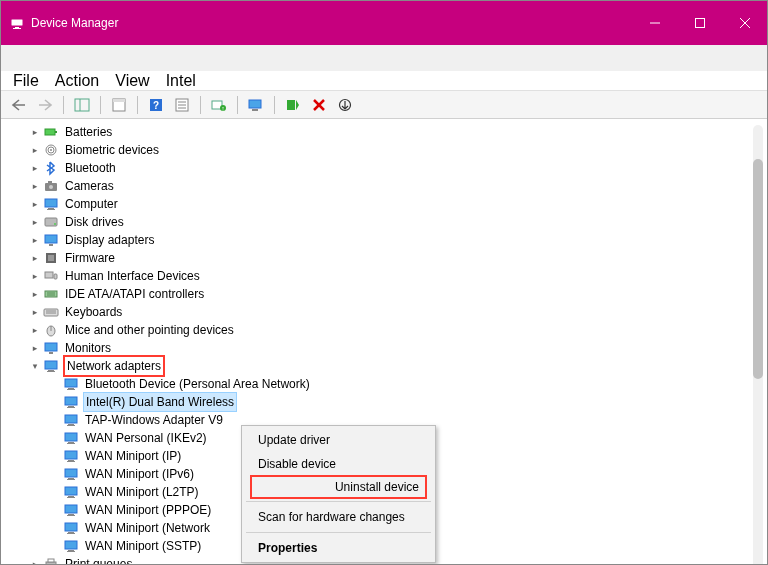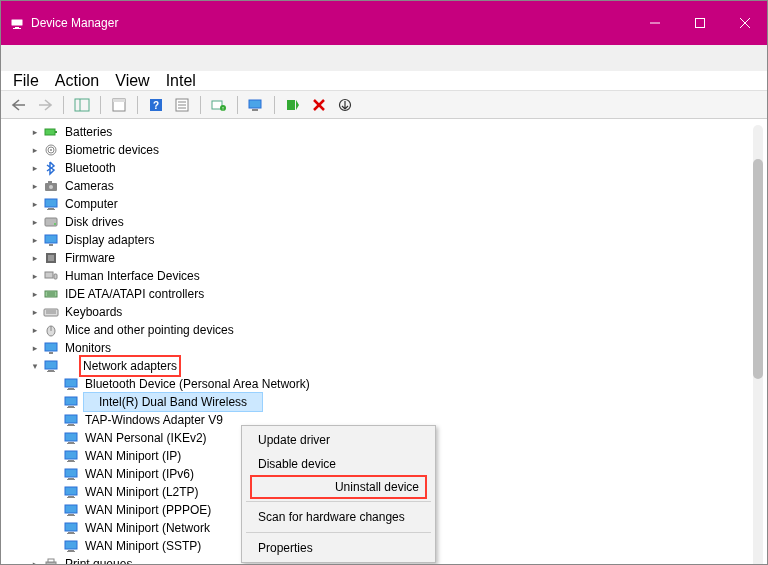--- a/index.html
+++ b/index.html
@@ -91,40 +91,40 @@
   }
   .icon {
     width: 16px; height: 16px;
     margin-right: 4px;
     display: inline-flex; align-items: center; justify-content: center;
   }
   .label { padding: 0 2px; }
   .highlight-box {
     border: 2px solid #ff3b30;
     padding: 0 2px;
-    margin: -1px 16px;
+    margin: -1px 0;
   }
   .selected .label {
     background: #cce8ff;
     border: 1px solid #99d1ff;
-    padding: 0 15px;
+    padding: 0 2px;
   }
   .context-menu {
     position: absolute;
     background: #f2f2f2;
     border: 1px solid #bdbdbd;
     box-shadow: 2px 2px 4px rgba(0,0,0,0.25);
     font-size: 12px;
     padding: 2px;
     width: 195px;
   }
   .cm-item {
     padding: 5px 14px;
   }
-  .cm-item.bold { font-weight: normal; }
+  .cm-item.bold { font-weight: bold; }
   .cm-sep { height: 1px; background: #d0d0d0; margin: 3px 2px; }
   .cm-highlight {
     border: 2px solid #ff3b30;
     margin: -1px 6px;
     padding: 3px 6px;
     text-align: right;
   }
   .scrollbar-track {
     position: absolute;
     right: 4px; top: 6px; bottom: 22px; width: 10px;

